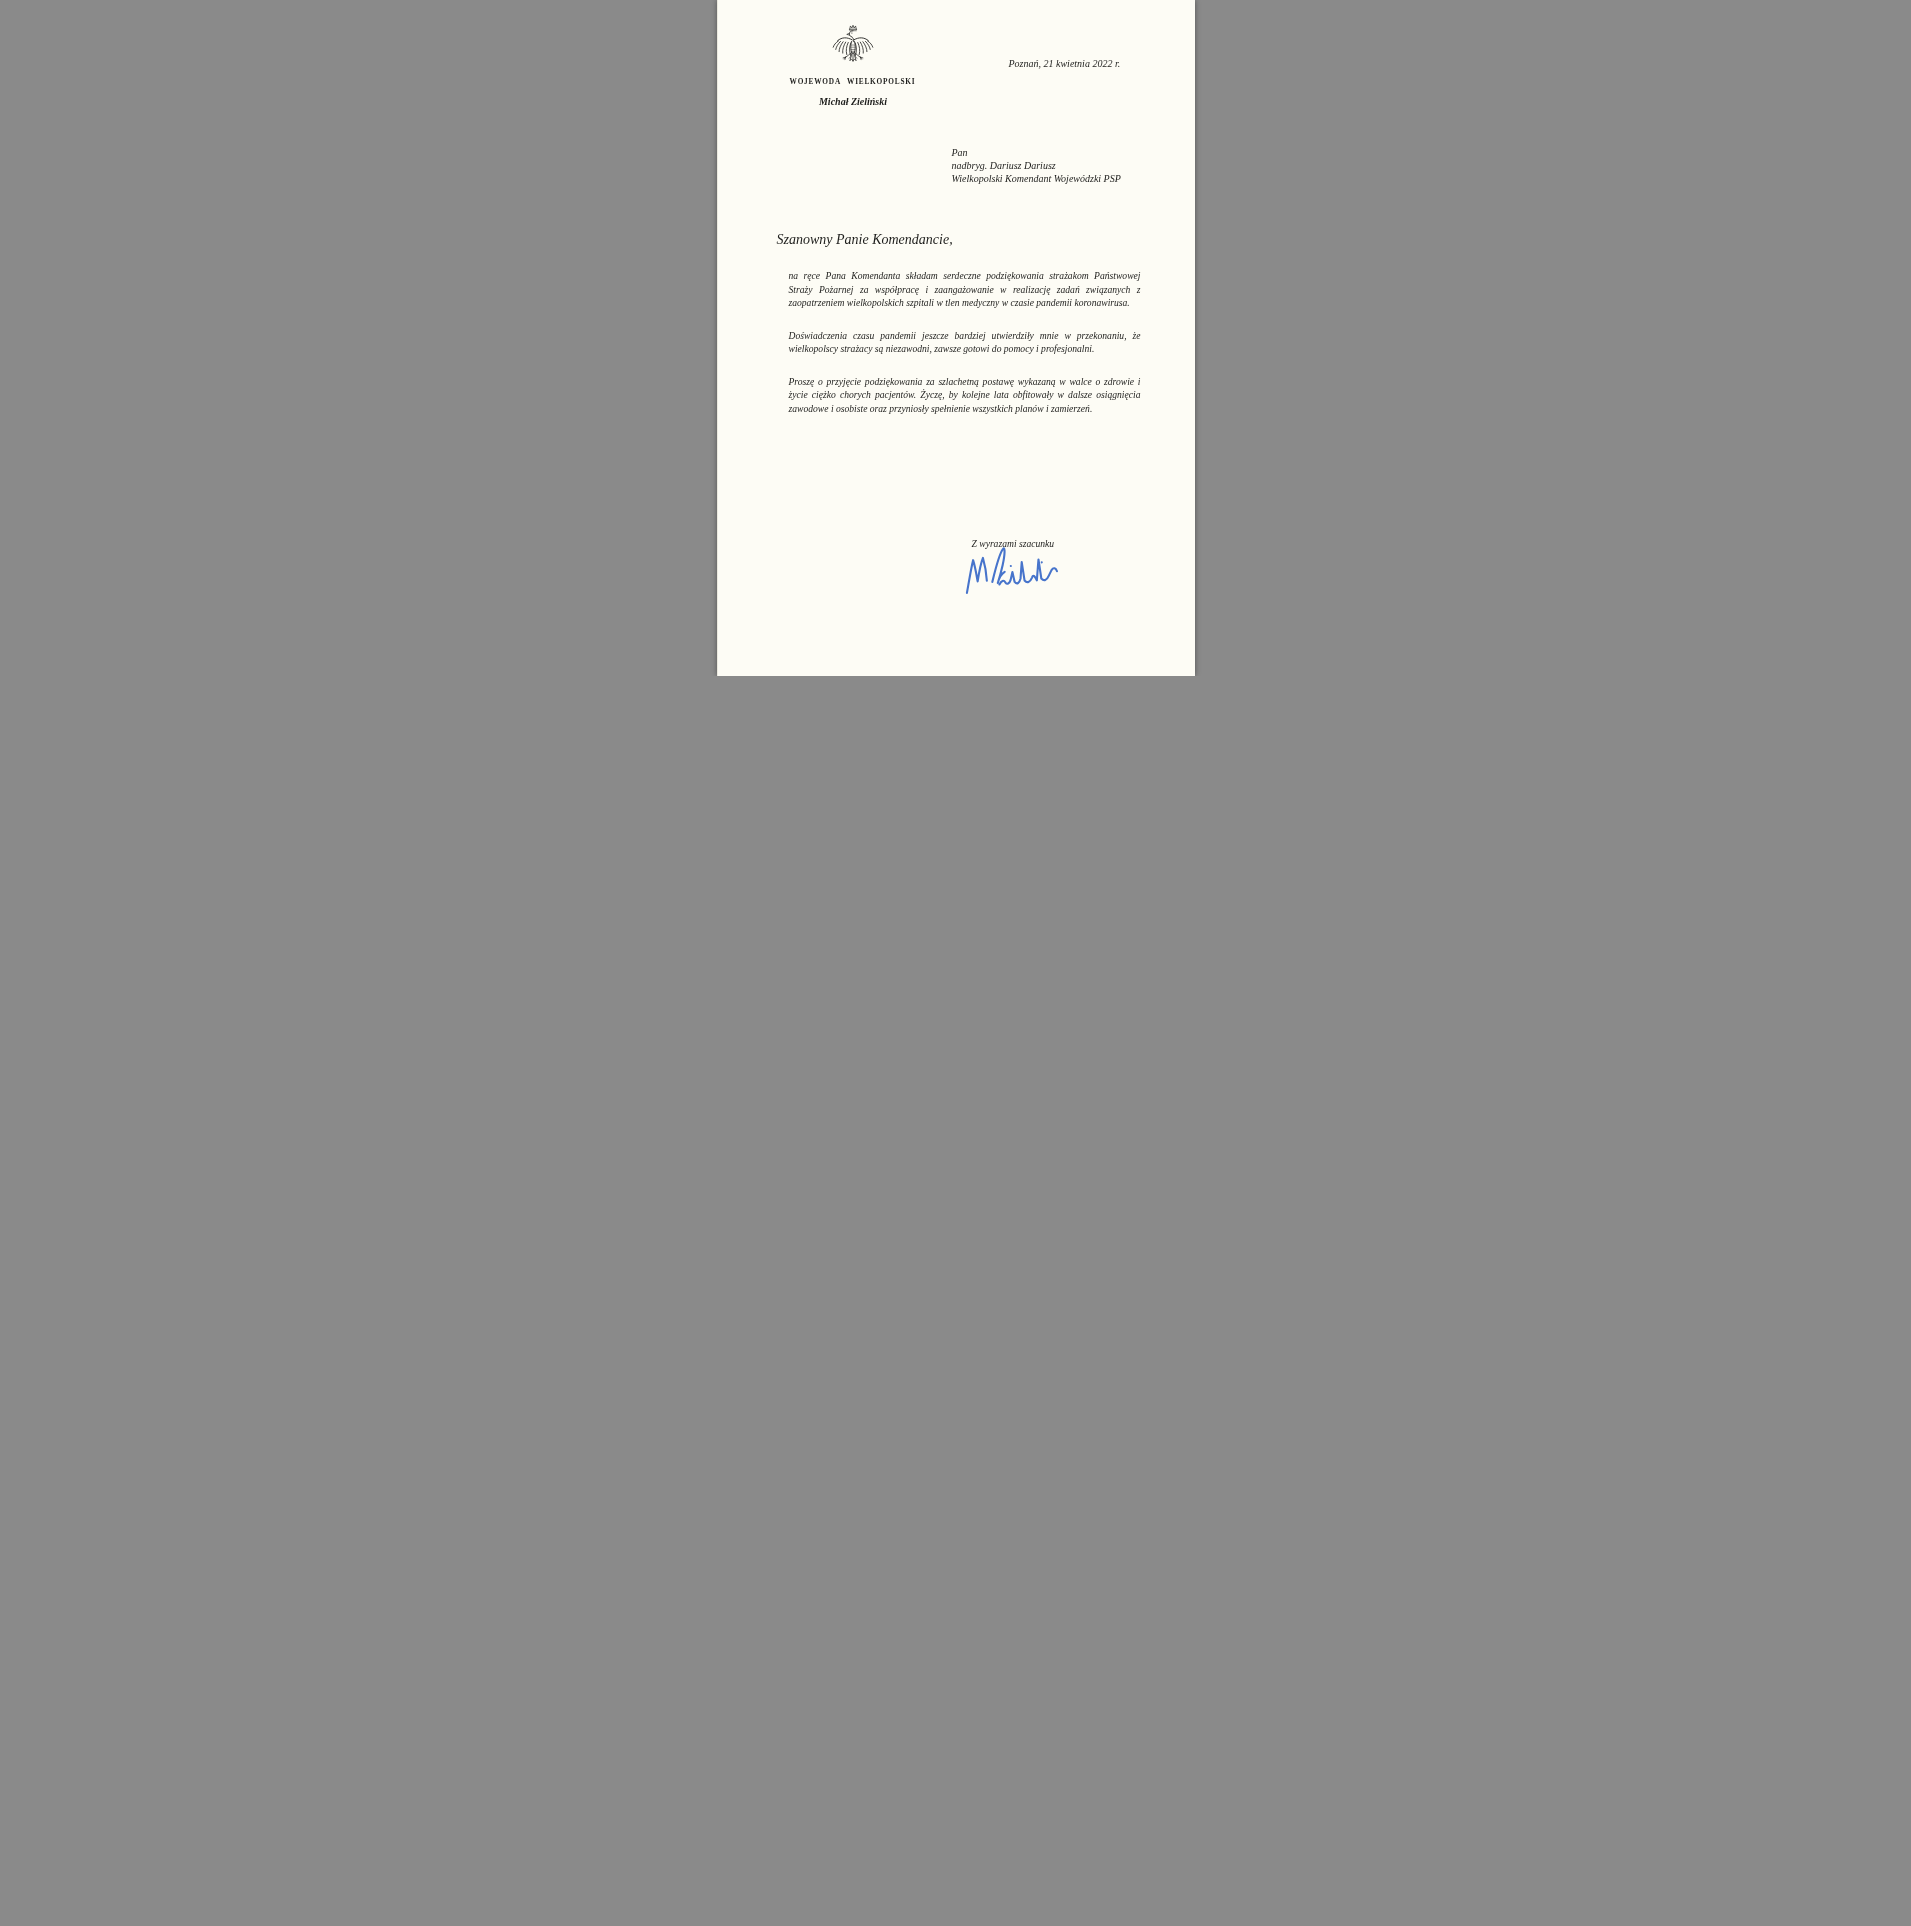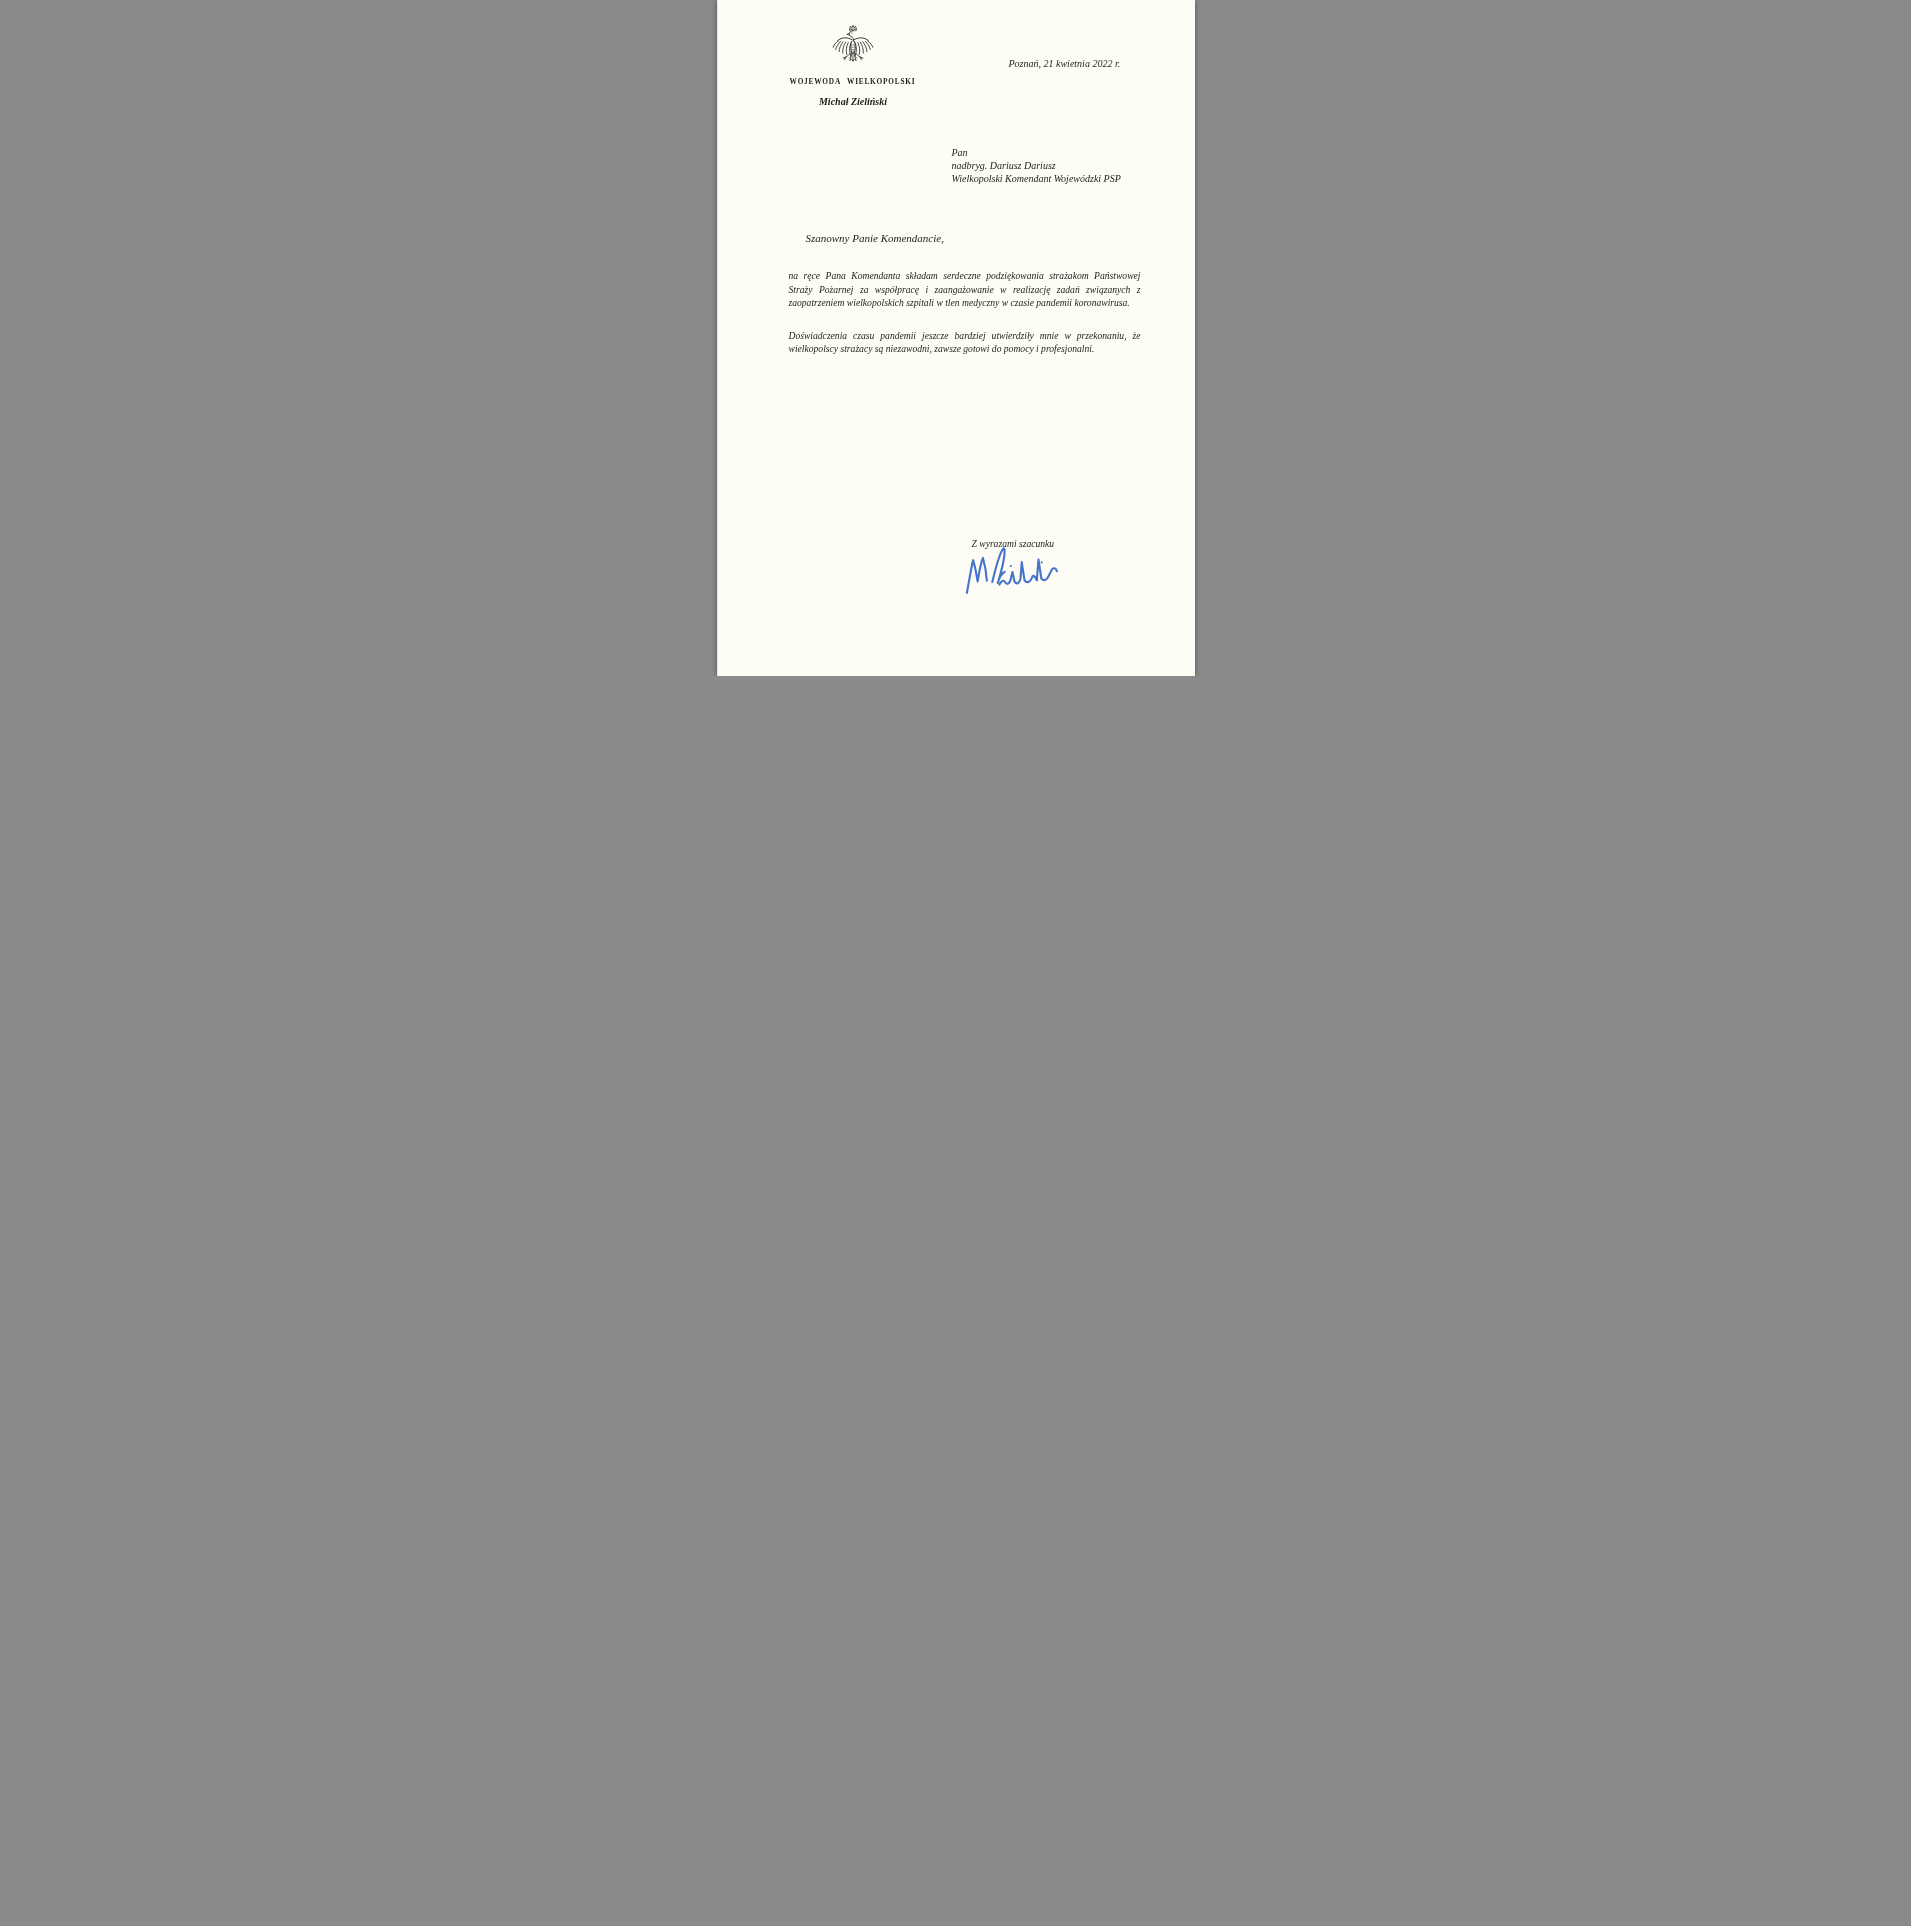--- a/index.html
+++ b/index.html
@@ -34,21 +34,21 @@
   .dateline{
     position:absolute;left:292px;top:58px;
     font-size:10px;font-style:italic;white-space:nowrap;
   }
   .recipient{
     position:absolute;left:226px;top:146px;
     font-size:10px;font-style:italic;line-height:13px;margin-left:9px;
   }
   .salutation{
     position:absolute;left:60px;top:232px;
-    font-size:11px;font-style:italic;white-space:nowrap;margin-left:29px;
+    font-size:14px;font-style:italic;white-space:nowrap;
   }
   .body-text{
     position:absolute;left:60px;top:269px;width:364px;
     font-size:9.6px;font-style:italic;line-height:13.5px;
     text-align:justify;
   }
   .body-text p{margin:0 0 19px 12px;}
   .closing{
     position:absolute;left:255px;top:529px;
     font-size:9.6px;font-style:italic;white-space:nowrap;margin-top:9px;
@@ -120,20 +120,21 @@
     <div>Pan</div>
     <div>nadbryg. Dariusz Dariusz</div>
     <div>Wielkopolski Komendant Wojewódzki PSP</div>
   </div>
 
   <div class="salutation">Szanowny Panie Komendancie,</div>
 
   <div class="body-text">
     <p>na ręce Pana Komendanta składam serdeczne podziękowania strażakom Państwowej Straży Pożarnej za współpracę i zaangażowanie w realizację zadań związanych z zaopatrzeniem wielkopolskich szpitali w tlen medyczny w czasie pandemii koronawirusa.</p>
     <p>Doświadczenia czasu pandemii jeszcze bardziej utwierdziły mnie w przekonaniu, że wielkopolscy strażacy są niezawodni, zawsze gotowi do pomocy i profesjonalni.</p>
+    <p>Proszę o przyjęcie podziękowania za szlachetną postawę wykazaną w walce o zdrowie i życie ciężko chorych pacjentów. Życzę, by kolejne lata obfitowały w dalsze osiągnięcia zawodowe i osobiste oraz przyniosły spełnienie wszystkich planów i zamierzeń.</p>
   </div>
 
   <div class="closing">Z wyrazami szacunku</div>
 
   <div class="signature">
     <svg viewBox="0 0 310 150" width="119" height="58" aria-hidden="true">
       <g fill="none" stroke="#3e6dc9" stroke-width="5.5" stroke-linecap="round" stroke-linejoin="round" transform="rotate(-4 150 75)" opacity="0.95">
         <path d="M14,128 C22,96 30,62 36,44 C40,60 42,82 44,100 C50,74 56,52 62,40 C66,58 68,80 68,100"></path>
         <path d="M82,104 C94,66 108,28 116,20 C122,14 120,34 112,62 C106,82 100,98 96,108 C100,96 108,84 116,80"></path>
         <path d="M100,112 C106,102 112,100 116,108 C120,114 126,112 130,102 L136,82 L140,108 C146,116 152,112 156,100 L162,58 L166,106 C172,114 180,112 186,100 C190,90 194,98 198,108 L206,54 L210,104 C216,112 224,110 230,98 L238,84 C244,76 250,80 252,88"></path>

